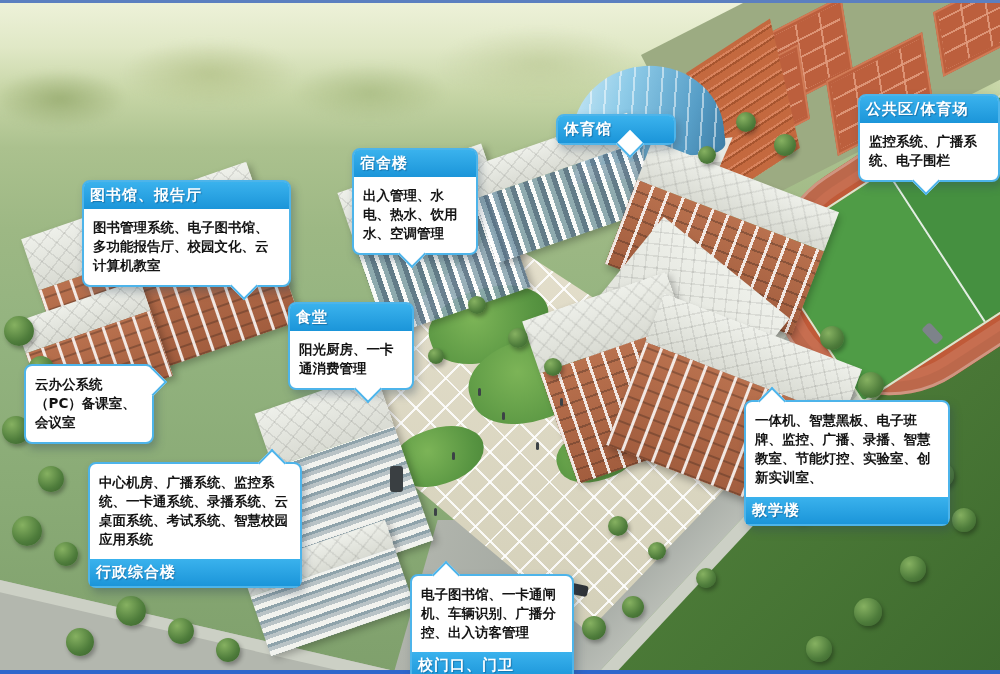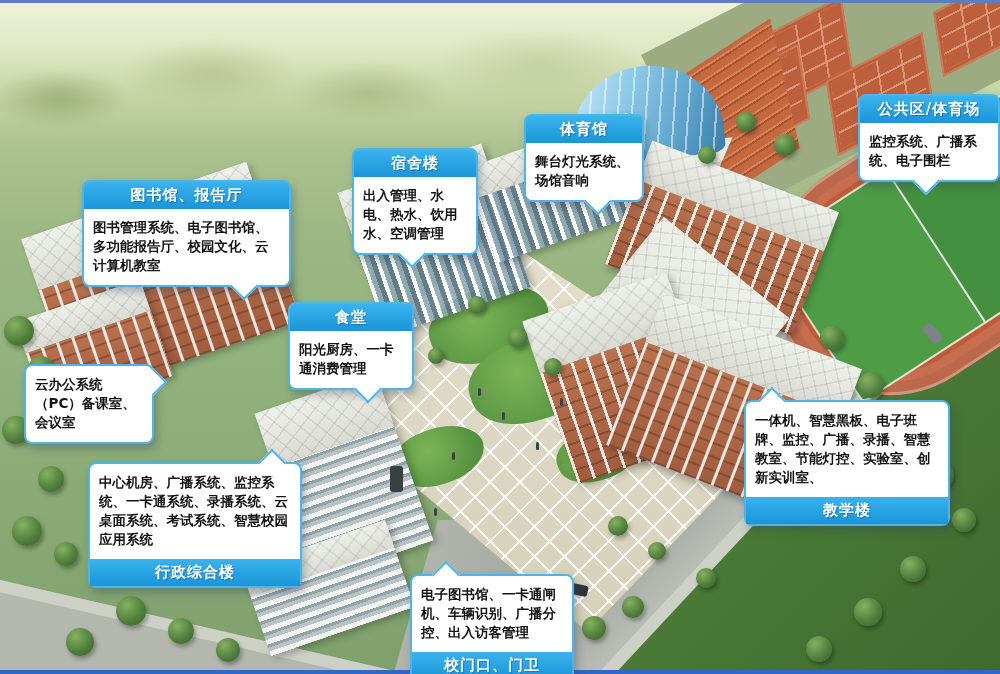--- a/index.html
+++ b/index.html
@@ -112,34 +112,34 @@
   .car2{left:566px;top:584px;width:22px;height:11px;transform:rotate(12deg);background:#2f3338;}
   .person{position:absolute;width:3px;height:8px;background:#3c4246;border-radius:2px;}
 
   .line-top{position:absolute;left:0;top:0;width:100%;height:3px;background:#5b7fc0;}
   .line-bottom{position:absolute;left:0;bottom:0;width:100%;height:4px;background:#2f67cc;}
 
   
   .callout{position:absolute;z-index:20;background:#fff;border:2px solid #4db4ea;
     border-radius:8px;box-shadow:3px 5px 8px rgba(50,70,90,.35);}
   .callout .hdr{background:linear-gradient(180deg,#3ab2ed,#1b95d9);color:#fff;font-weight:bold;
-    text-align:center;font-size:15px;letter-spacing:1px;padding:4px 6px;
+    text-align:left;font-size:15px;letter-spacing:1px;padding:4px 6px;
     text-shadow:1px 1px 1px rgba(0,40,80,.35);}
   .callout .hdr:first-child{border-radius:5px 5px 0 0;}
   .callout .hdr:last-child{border-radius:0 0 5px 5px;}
   .callout .body{padding:9px 9px 10px;font-size:13.5px;line-height:1.4;font-weight:bold;
     color:#141414;}
   .tail{position:absolute;width:18px;height:18px;background:#fff;transform:rotate(45deg);}
   .tail-b{bottom:-11px;border-right:2px solid #4db4ea;border-bottom:2px solid #4db4ea;}
   .tail-t{top:-11px;border-left:2px solid #4db4ea;border-top:2px solid #4db4ea;}
   .tail-r{right:-11px;border-top:2px solid #4db4ea;border-right:2px solid #4db4ea;}
 
   .co-lib{left:46px;top:180px;width:205px;margin-left:36px;}
   .co-dorm{left:352px;top:148px;width:122px;}
-  .co-gym{left:524px;top:114px;width:116px;}
+  .co-gym{left:556px;top:114px;width:116px;}
   .co-public{left:858px;top:94px;width:138px;}
   .co-canteen{left:288px;top:302px;width:122px;}
   .co-office{left:24px;top:364px;width:126px;}
   .co-admin{left:88px;top:462px;width:210px;}
   .co-teach{left:744px;top:400px;width:202px;}
   .co-gate{left:410px;top:574px;width:160px;}
 </style>
 </head>
 <body>
 
@@ -266,21 +266,20 @@
   </div>
 
   <div class="callout co-dorm">
     <div class="hdr">宿舍楼</div>
     <div class="body">出入管理、水电、热水、饮用水、空调管理</div>
     <div class="tail tail-b" style="left:48px;"></div>
   </div>
 
   <div class="callout co-gym">
     <div class="hdr">体育馆</div>
-    <div class="body">舞台灯光系统、场馆音响</div>
     <div class="tail tail-b" style="left:62px;"></div>
   </div>
 
   <div class="callout co-public">
     <div class="hdr">公共区/体育场</div>
     <div class="body">监控系统、广播系统、电子围栏</div>
     <div class="tail tail-b" style="left:56px;"></div>
   </div>
 
   <div class="callout co-canteen">

